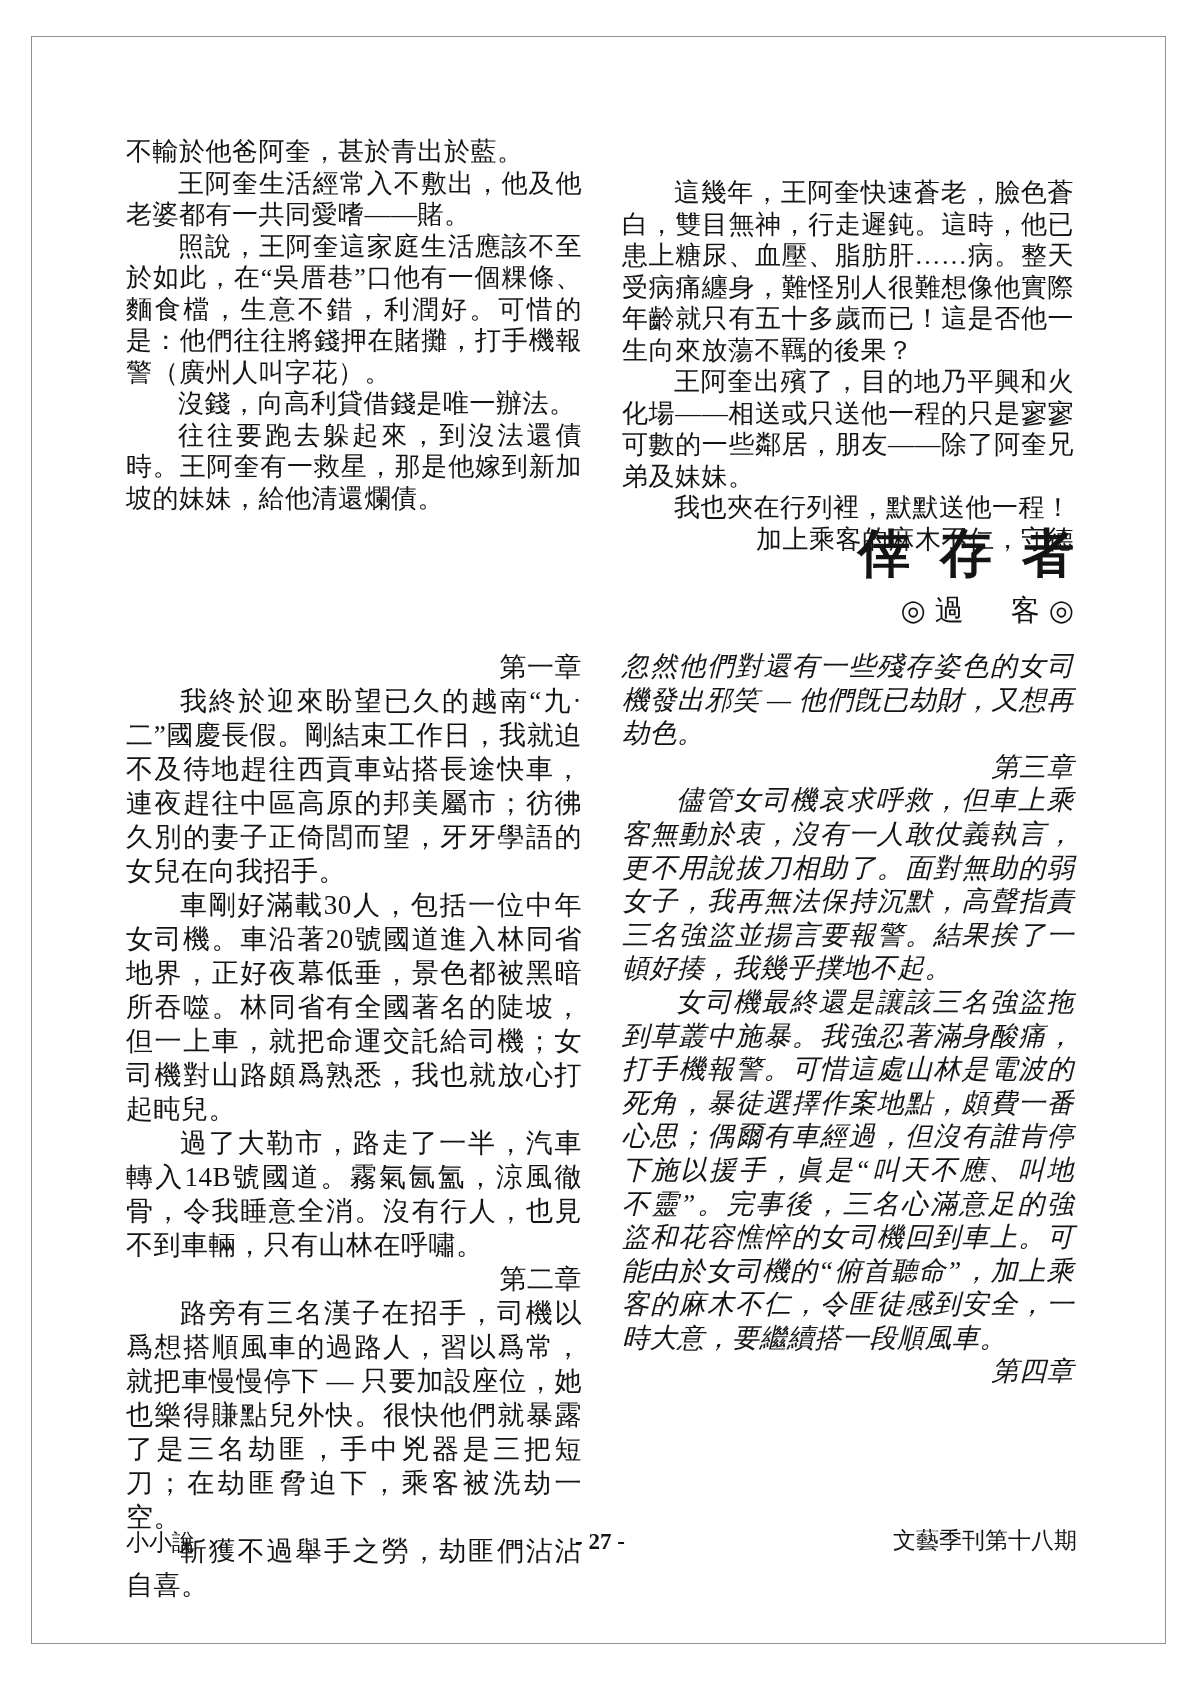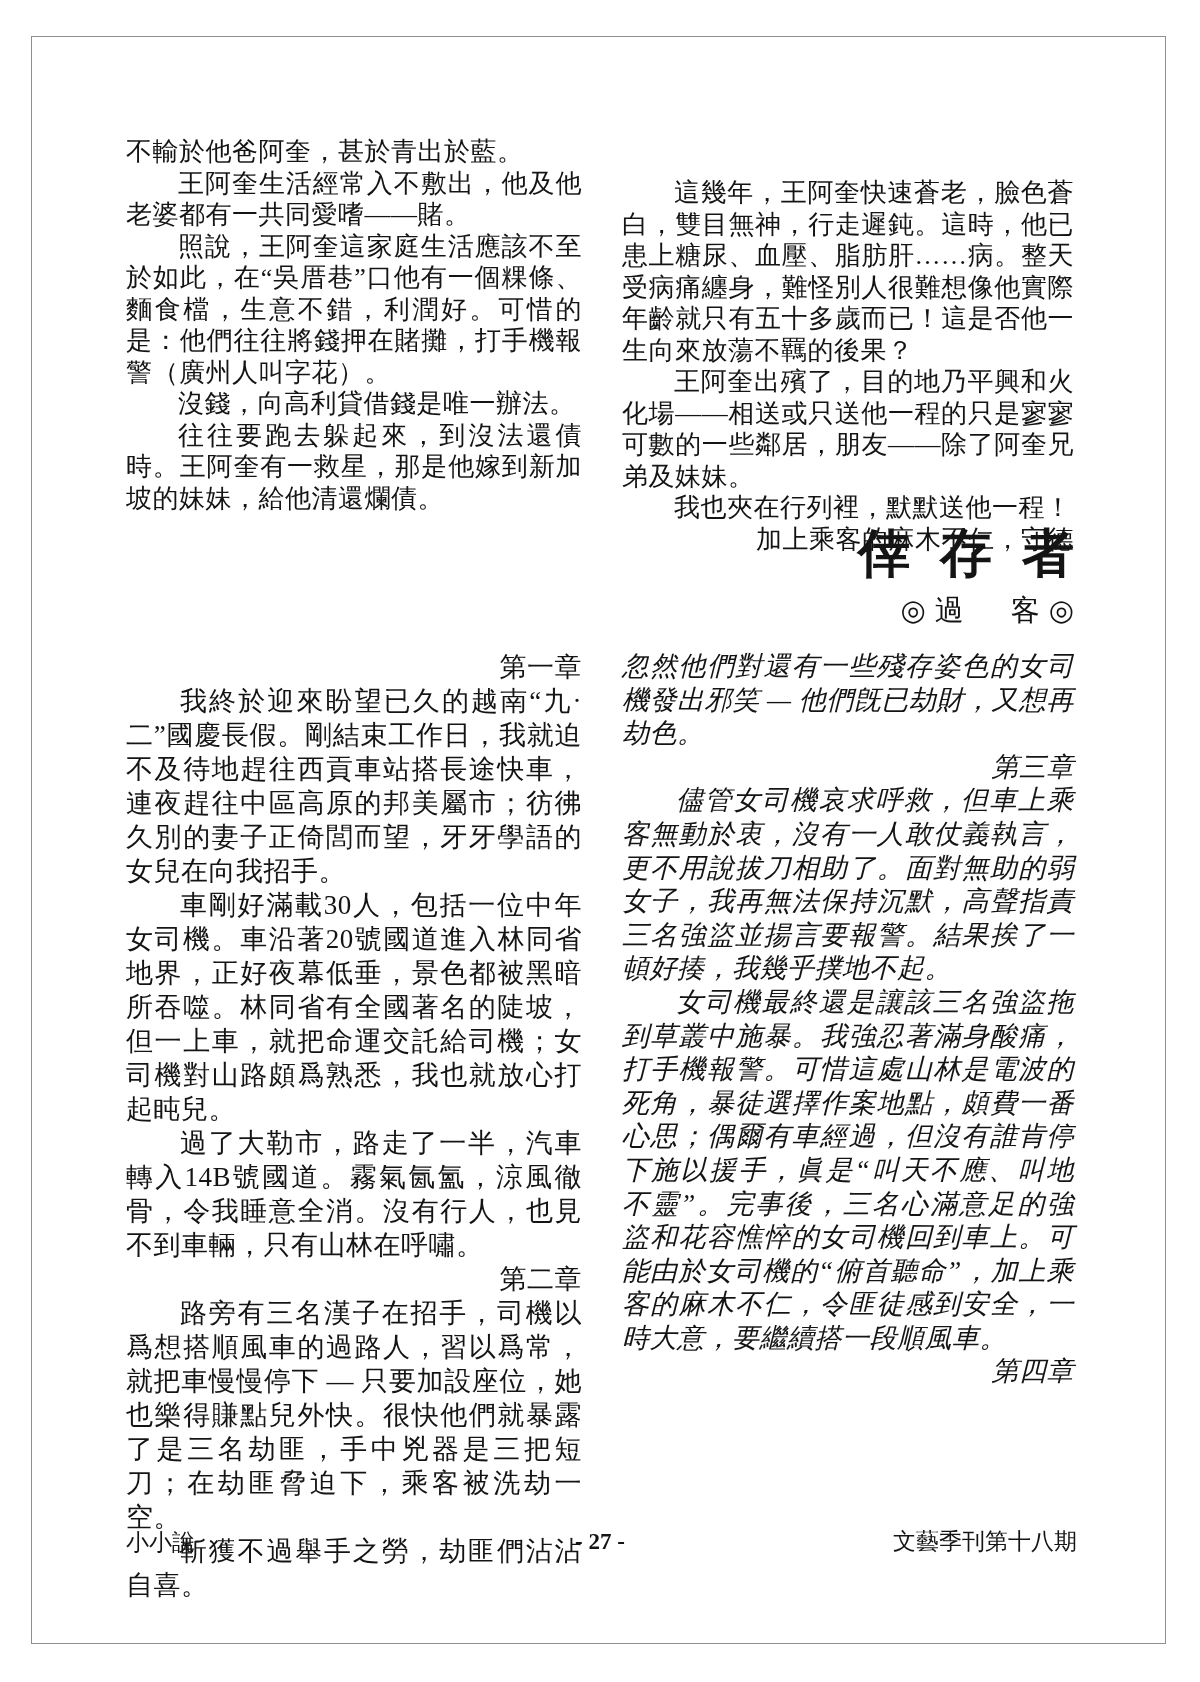--- a/index.html
+++ b/index.html
@@ -50,21 +50,21 @@
     position:absolute; left:126px; top:1528px;
     font-family:"Liberation Sans","DejaVu Sans",sans-serif;
     font-size:23px; line-height:28px;
   }
   .footer-center {
     position:absolute; left:0; top:1528px; width:1200px;
     text-align:center; font-size:23px; font-weight:bold; line-height:28px;
   }
   .footer-right {
     position:absolute; right:123px; top:1528px;
-    font-family:Liberation Serif, serif;
+    font-family:Liberation Mono, monospace;
     font-size:23px; line-height:28px;padding-left:48px;
   }
 </style>
 </head>
 <body>
 
 <div class="page">
   <div class="frame"></div>
 
   <div class="col top-left">

